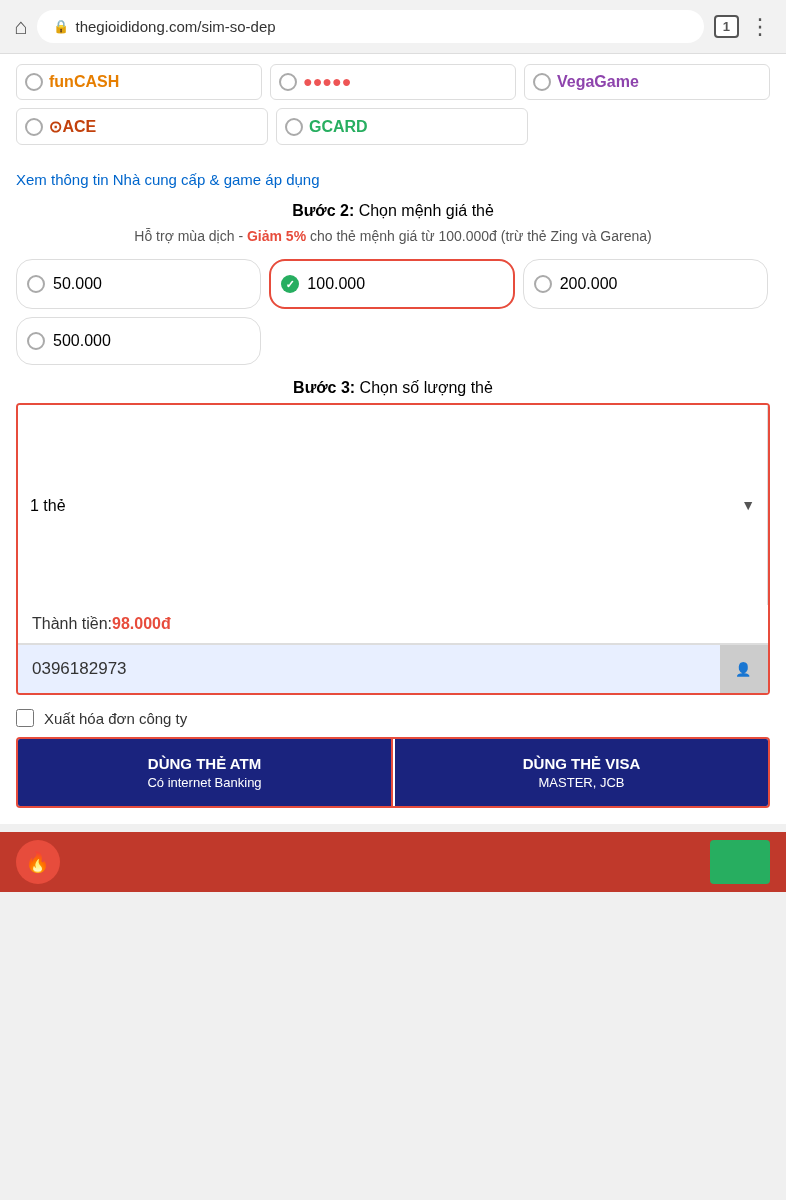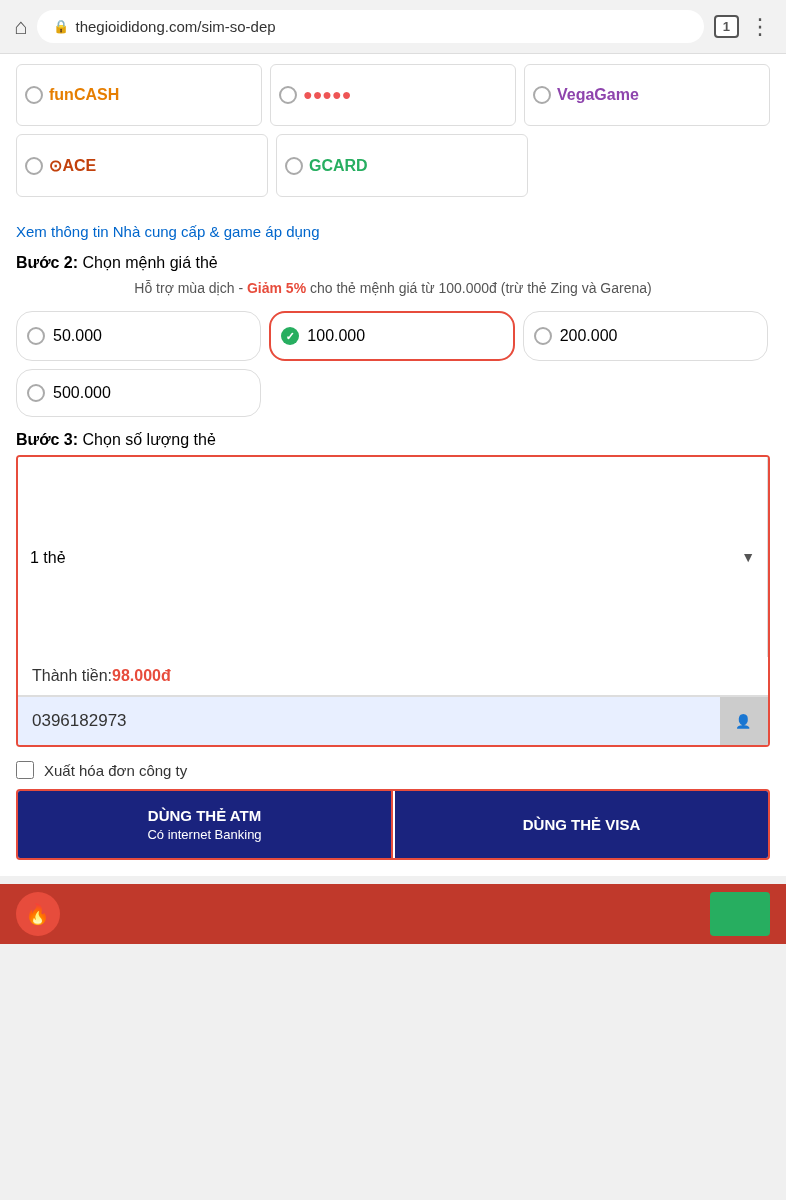--- a/index.html
+++ b/index.html
@@ -61,21 +61,21 @@
     }
     .logo-row {
       display: flex;
       gap: 8px;
       margin-bottom: 8px;
     }
     .logo-item {
       flex: 1;
       border: 1px solid #ddd;
       border-radius: 6px;
-      padding: 21px 8px;
+      padding: 8px 8px;
       display: flex;
       align-items: center;
       gap: 6px;
       background: white;
     }
     .radio-circle {
       width: 18px;
       height: 18px;
       border-radius: 50%;
       border: 2px solid #aaa;
@@ -98,20 +98,21 @@
       text-decoration: none;
       display: block;
       margin: 8px 0 14px 0;
     }
 
     
     .step-label {
       font-size: 16px;
       font-weight: normal;
       margin-bottom: 6px;
+      text-align: center;
     }
     .step-label strong { font-weight: bold; }
 
     .discount-note {
       font-size: 14px;
       color: #555;
       margin-bottom: 12px;
       line-height: 1.5;
       text-align: center;
     }
@@ -428,20 +429,21 @@
   </div>
 
 
   <div class="payment-btns">
     <button class="pay-btn">
       <div>DÙNG THẺ ATM</div>
       <div class="sub-text">Có internet Banking</div>
     </button>
     <button class="pay-btn">
       <div>DÙNG THẺ VISA</div>
+      <div class="sub-text">MASTER, JCB</div>
     </button>
   </div>
 
 </div>
 
 <div class="bottom-bar">
   <div class="bottom-logo-circle">
     <span style="color:white;font-size:20px;">🔥</span>
   </div>
   <div class="bottom-right-box"></div>

